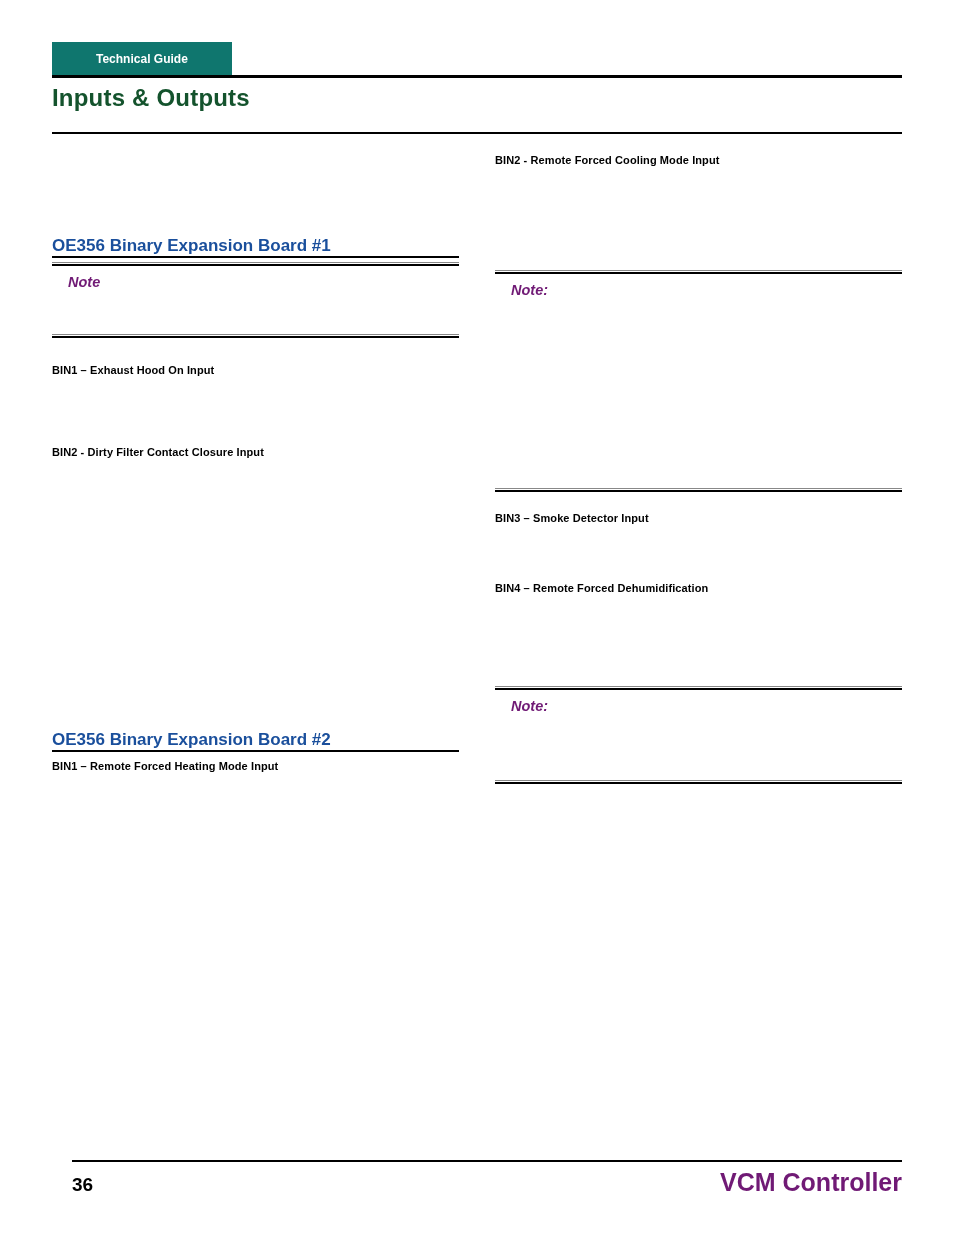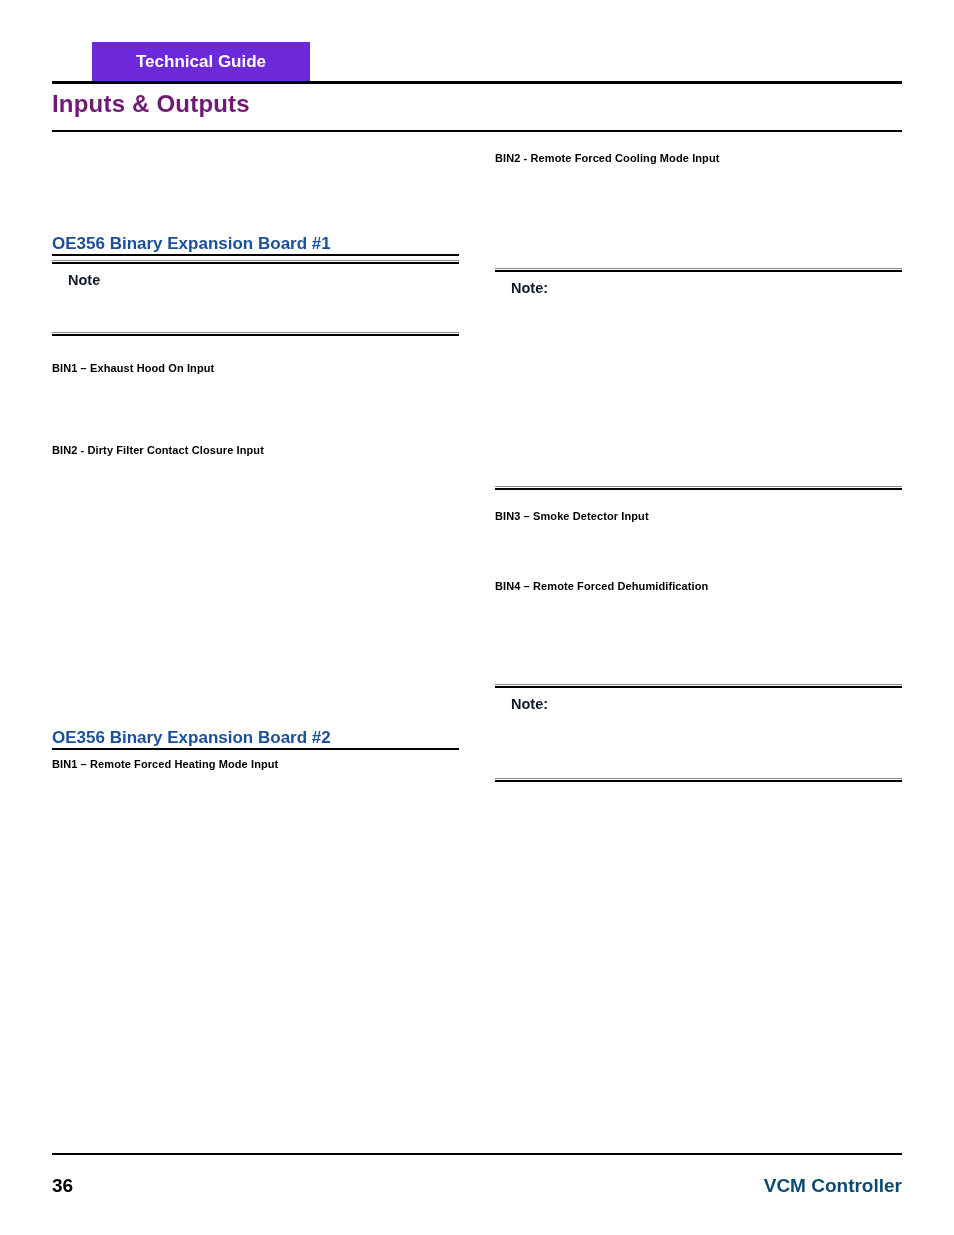--- a/index.html
+++ b/index.html
@@ -14,33 +14,32 @@
       height: 1235px;
       position: relative;
       padding: 42px 52px 0 52px;
     }
     .header-bar {
       display: flex;
       border-bottom: 3px solid #000;
       margin-bottom: 6px;
     }
     .tab {
-      background: #6d28d9;
+      background: #0f766e;
       color: #fff;
       font-weight: bold;
-      font-size: 17px;
+      font-size: 12px;
       padding: 10px 44px 9px 44px;
       display: inline-block;
-      margin-left: 40px;
     }
     .section-title {
       font-size: 24px;
       font-weight: bold;
-      color: #701a75;
-      padding-bottom: 12px;
+      color: #14532d;
+      padding-bottom: 20px;
       border-bottom: 2px solid #000;
       margin-bottom: 18px;
       letter-spacing: 0.2px;
     }
     .columns {
       display: flex;
       gap: 36px;
     }
     .col {
       flex: 1;
@@ -57,22 +56,23 @@
       border-top: 1px solid #888;
       margin-top: 4px;
     }
     .note-box-top2 {
       border-top: 2px solid #000;
       margin-top: 1px;
     }
     .note-label {
       font-size: 14.5px;
       font-weight: bold;
-      color: #0f172a;
+      color: #701a75;
       padding: 8px 0 8px 16px;
+      font-style: italic;
     }
     .note-box-bottom {
       border-top: 1px solid #888;
       margin-top: 18px;
     }
     .note-box-bottom2 {
       border-top: 2px solid #000;
       margin-top: 1px;
     }
     .item-heading {
@@ -82,34 +82,35 @@
       letter-spacing: 0.1px;
     }
     .footer {
       position: absolute;
       left: 52px;
       right: 52px;
       bottom: 38px;
     }
     .footer-line {
       border-top: 2px solid #000;
-      padding-top: 20px;
+      padding-top: 6px;
       display: flex;
       justify-content: space-between;
       align-items: baseline;
+      margin-left: 20px;
     }
     .page-num {
       font-size: 19px;
       font-weight: bold;
       color: #000;
     }
     .footer-right {
-      font-size: 19px;
+      font-size: 25px;
       font-weight: bold;
-      color: #0c4a6e;
+      color: #701a75;
     }
   </style>
 </head>
 <body>
 
 <div class="header-bar">
   <div class="tab">Technical Guide</div>
 </div>
 
 <div class="section-title">Inputs &amp; Outputs</div>

